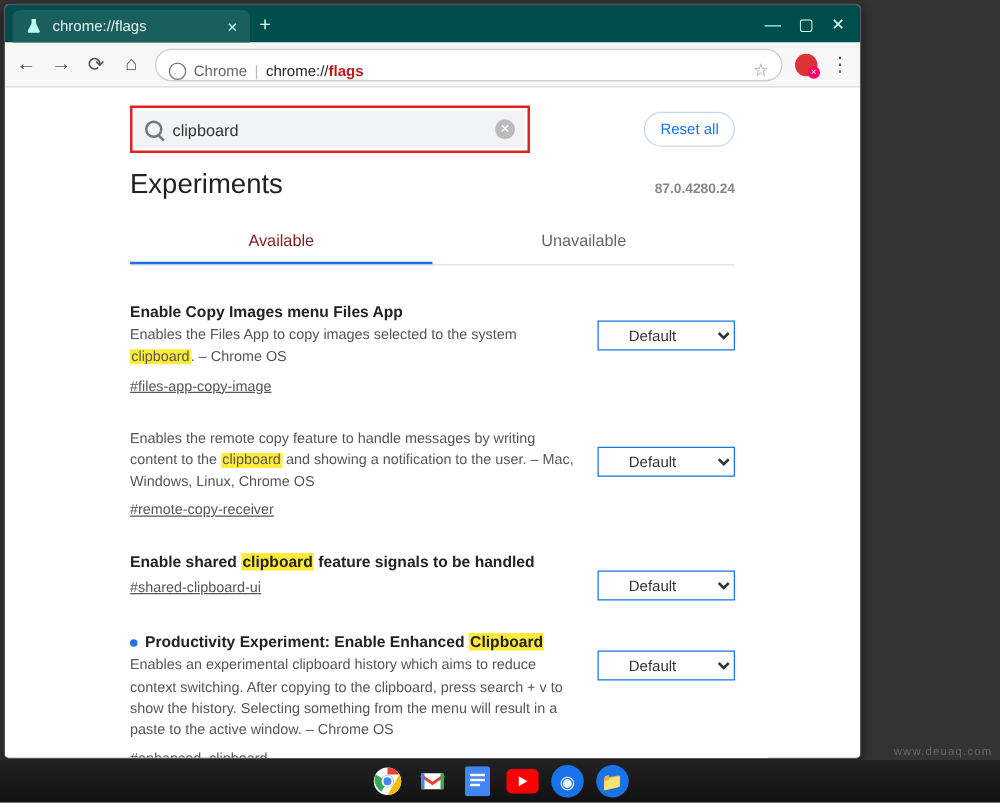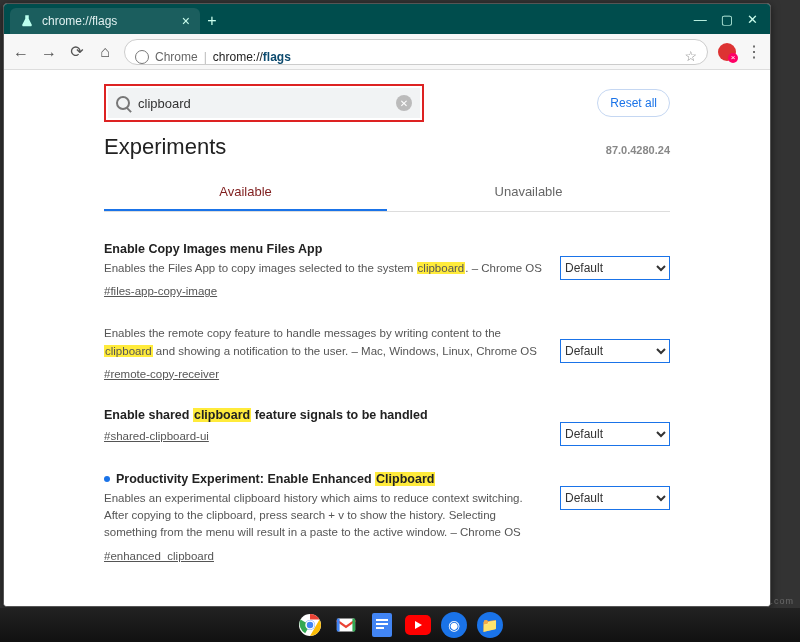--- a/index.html
+++ b/index.html
@@ -1,17 +1,17 @@
 <!DOCTYPE html>
 <html><head>
 <meta charset="utf-8">
 <style>
   * { box-sizing: border-box; margin: 0; padding: 0; }
   body { width: 800px; height: 642px; font-family: Arial, sans-serif; background: #333; overflow: hidden; position: relative; }
-  .window { position: absolute; top: 3px; left: 3px; width: 768px; height: 604px; background: #fff; border: 1px solid #555; border-radius: 4px; overflow: hidden; box-shadow: 0 2px 8px rgba(0,0,0,0.5);}
+  .window { position: absolute; top: 3px; left: 3px; width: 686px; height: 604px; background: #fff; border: 1px solid #555; border-radius: 4px; overflow: hidden; box-shadow: 0 2px 8px rgba(0,0,0,0.5);}
   .titlebar { height: 30px; background: #004d4d; display: flex; align-items: stretch; }
   .tab { width: 190px; background: #1b5e5e; border-top-left-radius: 6px 6px; border-top-right-radius: 6px 6px; display: flex; align-items: center; padding: 0 10px; color: #e0f0f0; font-size: 12px; gap: 8px; margin-top:4px; margin-left:6px;}
   .tab .favicon { width:14px; height:14px; display:inline-block;}
   .tab .tab-title { flex:1; white-space:nowrap; overflow:hidden; text-overflow:ellipsis;}
   .tab .close-x { font-size:14px; color:#cfe; }
   .newtab { width:24px; display:flex; align-items:center; justify-content:center; color:#cfe; font-size:16px; margin-top:4px;}
   .win-controls { margin-left:auto; display:flex; align-items:center; gap:14px; padding-right:12px; color:#cfe; }
   .win-controls span { font-size:13px; }
   .toolbar { height:36px; background:#f7f7f7; border-bottom:1px solid #ddd; display:flex; align-items:center; padding:0 8px; gap:10px; }
   .toolbar .navbtn { width:18px; height:18px; display:flex; align-items:center; justify-content:center; color:#555; font-size:16px;}
@@ -37,21 +37,21 @@
   .tabs { display:flex; margin:14px 100px 0 100px; border-bottom:1px solid #ddd;}
   .tabs .t { flex:1; text-align:center; padding:10px 0; font-size:13px; color:#666;}
   .tabs .t.active { color:#7f1d1d; border-bottom:2px solid #1a73e8;}
   .flags { padding: 18px 100px 10px 100px; }
   .flag { display:flex; gap:16px; padding:12px 0 14px 0; }
   .flag .meta { flex:1; }
   .flag .title { font-size:12.5px; font-weight:bold; color:#222; margin-bottom:4px;}
   .flag .desc { font-size:11.5px; color:#555; line-height:1.5; margin-bottom:4px;}
   .flag .hash { font-size:11.5px; color:#555; text-decoration:underline;}
   .flag .ctrl { flex:0 0 110px; display:flex; align-items:flex-start; padding-top:14px;}
-  .flag select { width:110px; height:24px; border:1px solid #1a73e8; background:#fff; color:#333; font-size:12px; padding:0 0;}
+  .flag select { width:110px; height:24px; border:1px solid #1a73e8; background:#fff; color:#333; font-size:12px; padding:0 20px;}
   mark { background:#ffeb3b; color:inherit; padding:0 1px;}
   .bullet { display:inline-block; width:6px;height:6px;background:#1a73e8;border-radius:50%; margin-right:6px; vertical-align:middle;}
   .shelf { position:absolute; bottom:0; left:0; width:800px; height:34px; background: linear-gradient(#222,#111); display:flex; align-items:center; justify-content:center; gap:10px;}
   .shelf .app { width:26px; height:26px; border-radius:50%; display:flex; align-items:center; justify-content:center; font-size:14px; color:#fff;}
   .watermark { position:absolute; right:6px; bottom:36px; font-size:9px; color:rgba(255,255,255,0.25); letter-spacing:1px;}
   .mag { width:14px;height:14px; border:2px solid #777; border-radius:50%; position:relative;}
   .mag::after{content:""; position:absolute; width:6px;height:2px; background:#777; bottom:-3px; right:-4px; transform:rotate(45deg);}
 </style>
 </head>
 <body>
@@ -79,21 +79,21 @@
 
   <div class="toolbar">
     <span class="navbtn">←</span>
     <span class="navbtn">→</span>
     <span class="navbtn">⟳</span>
     <span class="navbtn">⌂</span>
     <div class="addr">
       <span class="globe"></span>
       <span class="prefix">Chrome</span>
       <span class="sep">|</span>
-      <span class="path"><span>chrome://</span><b style="color:#0c4a6e">flags</b></span>
+      <span class="path"><span>chrome://</span><b style="color:#b91c1c">flags</b></span>
       <span class="star">☆</span>
     </div>
     <span class="ext-icon"></span>
     <span class="menu-dots">⋮</span>
   </div>
 
   <div class="content">
     <div class="searchrow">
       <div class="searchbox">
         <div class="searchbox-inner">

